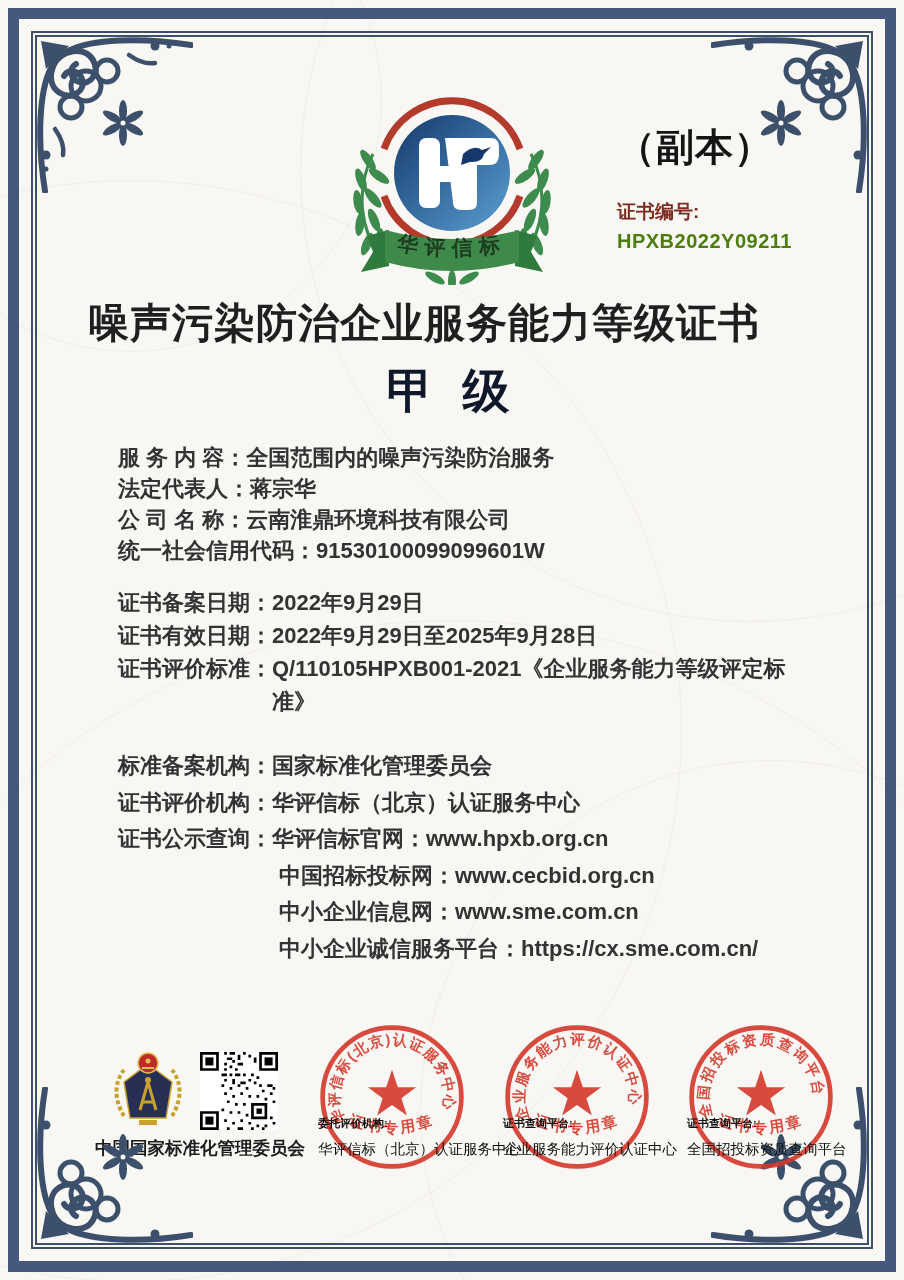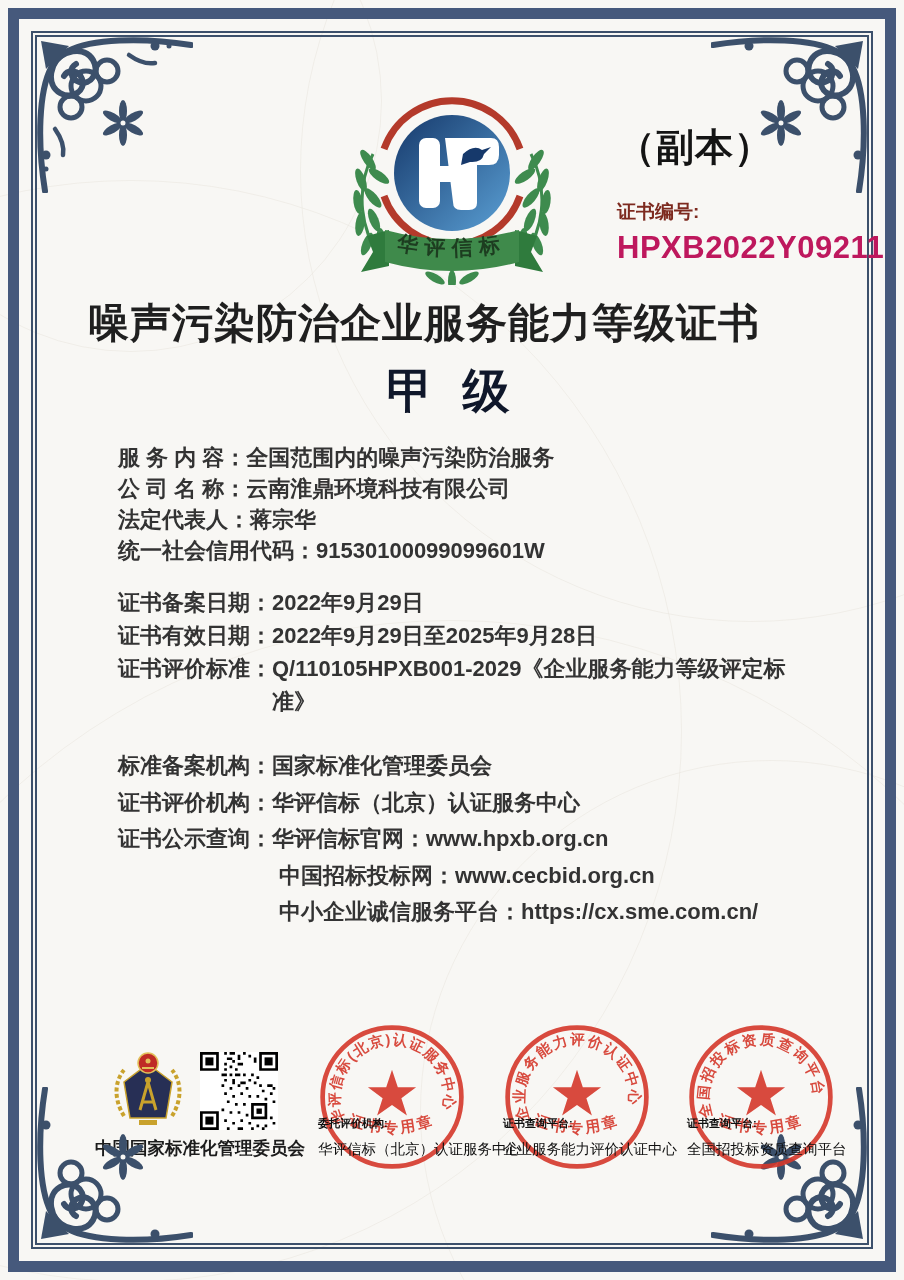--- a/index.html
+++ b/index.html
@@ -26,21 +26,21 @@
   .corner.tl{top:33px;left:33px;}
   .corner.tr{top:33px;right:33px;transform:scaleX(-1);}
   .corner.bl{bottom:33px;left:33px;transform:scaleY(-1);}
   .corner.br{bottom:33px;right:33px;transform:scale(-1,-1);}
 
   .logo{position:absolute;top:90px;left:50%;transform:translateX(-50%);z-index:1;}
 
   .copy-block{position:absolute;top:122px;left:617px;z-index:1;}
   .copy-label{font-size:38px;font-weight:700;color:#141414;letter-spacing:1px;}
   .certno-label{margin-top:26px;font-size:19px;font-weight:700;color:#7d2a1f;}
-  .certno-value{margin-top:5px;font-size:31px;font-weight:700;color:#be185d;letter-spacing:.5px;}
+  .certno-value{margin-top:5px;font-size:20px;font-weight:700;color:#4d7c0f;letter-spacing:.5px;}
 
   .title{position:absolute;top:296px;left:0;width:848px;text-align:center;
     font-size:41px;font-weight:900;color:#1f1f1f;letter-spacing:1px;z-index:1;}
   .grade{position:absolute;top:360px;left:0;width:904px;text-align:center;
     font-size:47px;font-weight:900;color:#0f172a;letter-spacing:8px;z-index:1;}
 
   .info{position:absolute;left:118px;z-index:1;color:#333;font-weight:700;}
   .info .row{display:flex;font-size:22px;}
   .info .lbl{white-space:pre;flex:none;}
   .info .val{flex:1;}
@@ -249,45 +249,45 @@
 
   <div class="title">噪声污染防治企业服务能力等级证书</div>
   <div class="grade">甲 级</div>
 
   <div class="info info1">
     <div class="row">
       <span class="lbl">服 务 内 容：</span>
       <span class="val">全国范围内的噪声污染防治服务</span>
     </div>
     <div class="row">
+      <span class="lbl">法定代表人：</span>
+      <span class="val">蒋宗华</span>
+    </div>
+    <div class="row">
       <span class="lbl">公 司 名 称：</span>
       <span class="val">云南淮鼎环境科技有限公司</span>
     </div>
     <div class="row">
-      <span class="lbl">法定代表人：</span>
-      <span class="val">蒋宗华</span>
-    </div>
-    <div class="row">
       <span class="lbl">统一社会信用代码：</span>
       <span class="val">91530100099099601W</span>
     </div>
   </div>
 
   <div class="info info2">
     <div class="row">
       <span class="lbl">证书备案日期：</span>
       <span class="val">2022年9月29日</span>
     </div>
     <div class="row">
       <span class="lbl">证书有效日期：</span>
       <span class="val">2022年9月29日至2025年9月28日</span>
     </div>
     <div class="row">
       <span class="lbl">证书评价标准：</span>
-      <span class="val">Q/110105HPXB001-2029《企业服务能力等级评定标准》</span>
+      <span class="val">Q/110105HPXB001-2021《企业服务能力等级评定标准》</span>
     </div>
   </div>
 
   <div class="info info3">
     <div class="row">
       <span class="lbl">标准备案机构：</span>
       <span class="val">国家标准化管理委员会</span>
     </div>
     <div class="row">
       <span class="lbl">证书评价机构：</span>
@@ -296,20 +296,21 @@
     <div class="row">
       <span class="lbl">证书公示查询：</span>
       <span class="val">华评信标官网：www.hpxb.org.cn</span>
     </div>
     <div class="row">
       <span class="lbl" style="width:161px"></span>
       <span class="val">中国招标投标网：www.cecbid.org.cn</span>
     </div>
     <div class="row">
       <span class="lbl" style="width:161px"></span>
+      <span class="val">中小企业信息网：www.sme.com.cn</span>
     </div>
     <div class="row">
       <span class="lbl" style="width:161px"></span>
       <span class="val">中小企业诚信服务平台：https://cx.sme.com.cn/</span>
     </div>
   </div>
 
   <svg class="emblem" width="72" height="84" viewBox="0 0 72 84">
     <path d="M12 66 C2 50 2 32 12 20" stroke="#c9a22c" stroke-width="4" fill="none" stroke-dasharray="4 2.5"></path>
     <path d="M60 66 C70 50 70 32 60 20" stroke="#c9a22c" stroke-width="4" fill="none" stroke-dasharray="4 2.5"></path>

